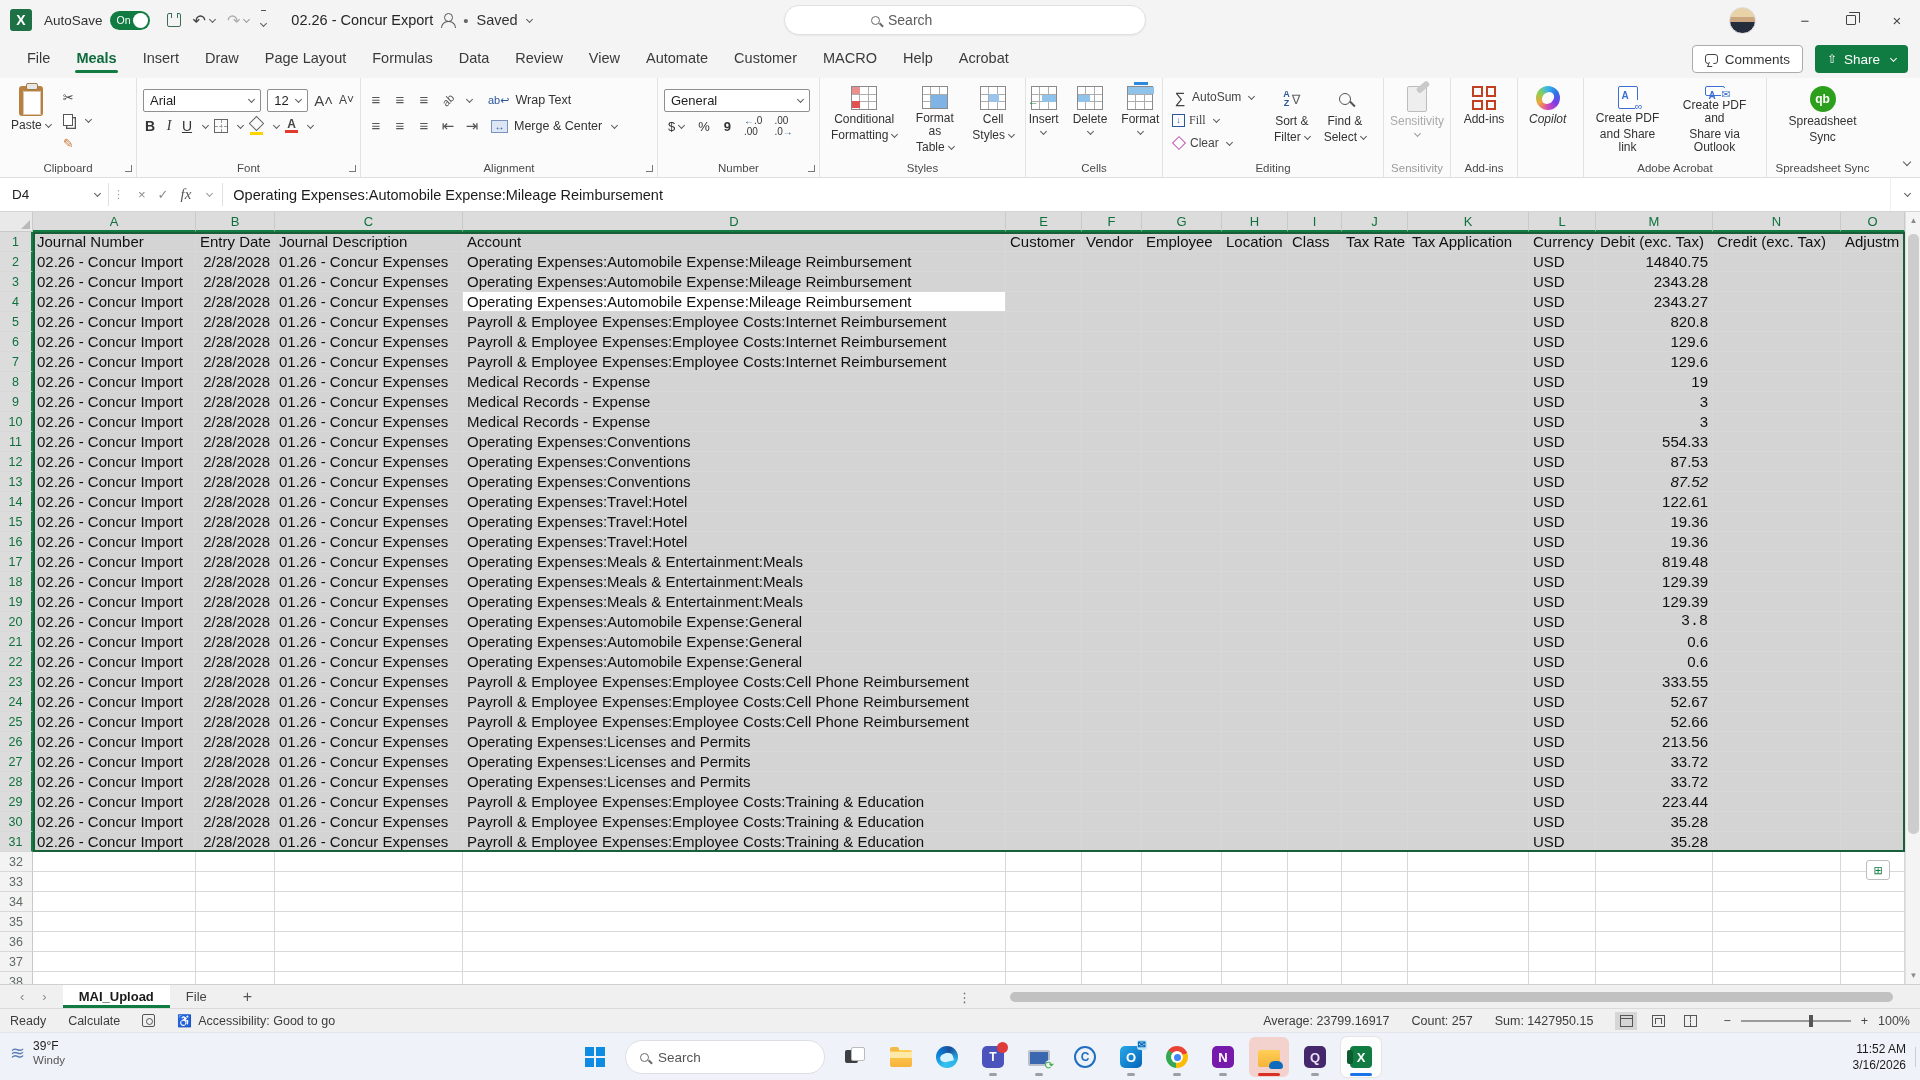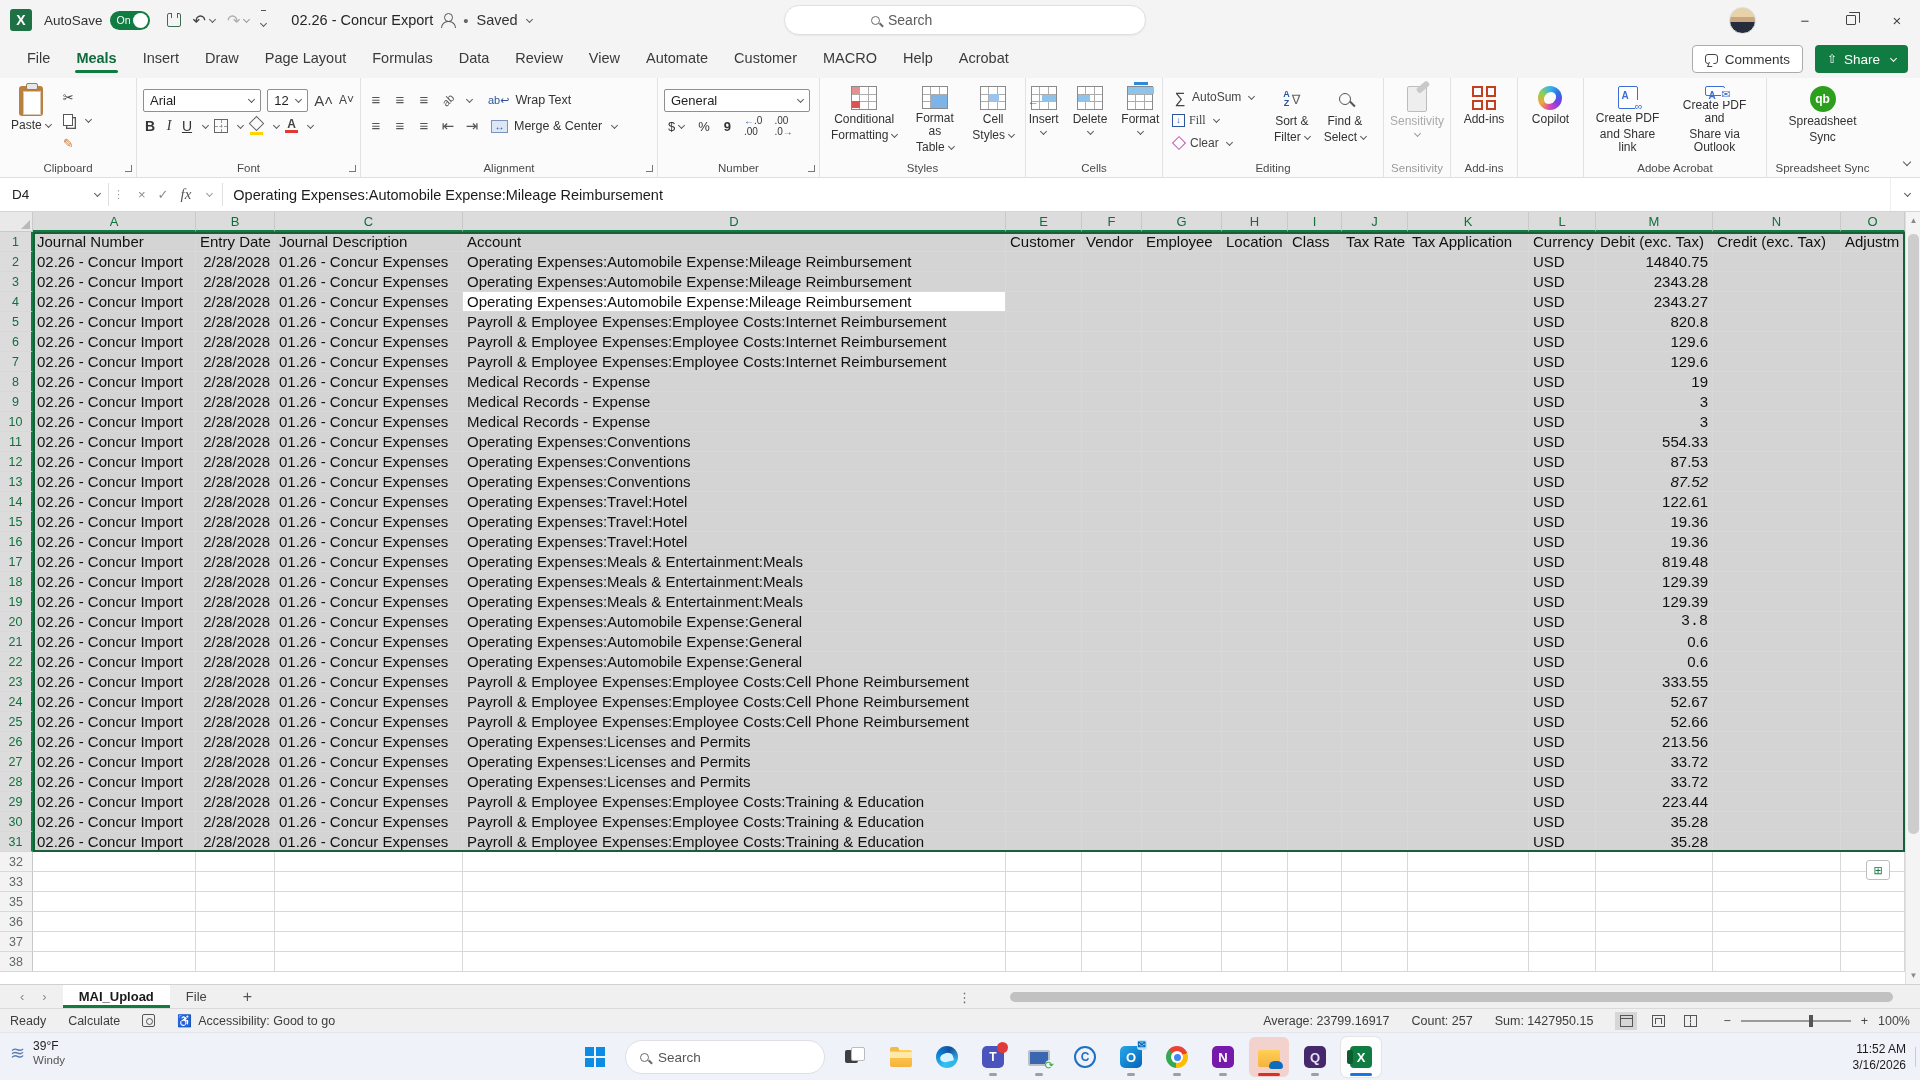--- a/index.html
+++ b/index.html
@@ -565,21 +565,21 @@
               <span></span>
               <span></span>
             </span>
           <span>Add-ins</span>
         </span>
       </div>
       <div class="rlabel">Add-ins</div>
     </div>
 
     <div class="rgroup" style="width:66px;">
-      <div class="rcontent" style="justify-content:center;width:100%;">
+      <div class="rcontent" style="justify-content:flex-start;width:100%;font-style:italic;">
         <span class="bigbtn">
           <span class="copilot-ic"></span>
           <span>Copilot</span>
         </span>
       </div>
       <div class="rlabel"></div>
     </div>
 
     <div class="rgroup" style="width:183px;">
       <div class="rcontent" style="justify-content:center;width:100%;">
@@ -1221,20 +1221,38 @@
         <div class="cell" style="width: 54px;"></div>
         <div class="cell" style="width: 66px;"></div>
         <div class="cell" style="width: 121px;"></div>
         <div class="cell" style="width: 67px;"></div>
         <div class="cell num" style="width: 117px;"></div>
         <div class="cell" style="width: 128px;"></div>
         <div class="cell" style="width: 64px;"></div>
       </div>
       <div class="grow">
         <div class="rn">33</div>
+        <div class="cell" style="width: 163px;"></div>
+        <div class="cell num" style="width: 79px;"></div>
+        <div class="cell" style="width: 188px;"></div>
+        <div class="cell" style="width: 543px;"></div>
+        <div class="cell" style="width: 76px;"></div>
+        <div class="cell" style="width: 60px;"></div>
+        <div class="cell" style="width: 80px;"></div>
+        <div class="cell" style="width: 66px;"></div>
+        <div class="cell" style="width: 54px;"></div>
+        <div class="cell" style="width: 66px;"></div>
+        <div class="cell" style="width: 121px;"></div>
+        <div class="cell" style="width: 67px;"></div>
+        <div class="cell num" style="width: 117px;"></div>
+        <div class="cell" style="width: 128px;"></div>
+        <div class="cell" style="width: 64px;"></div>
+      </div>
+      <div class="grow">
+        <div class="rn">34</div>
         <div class="cell" style="width: 163px;"></div>
         <div class="cell num" style="width: 79px;"></div>
         <div class="cell" style="width: 188px;"></div>
         <div class="cell" style="width: 543px;"></div>
         <div class="cell" style="width: 76px;"></div>
         <div class="cell" style="width: 60px;"></div>
         <div class="cell" style="width: 80px;"></div>
         <div class="cell" style="width: 66px;"></div>
         <div class="cell" style="width: 54px;"></div>
         <div class="cell" style="width: 66px;"></div>

